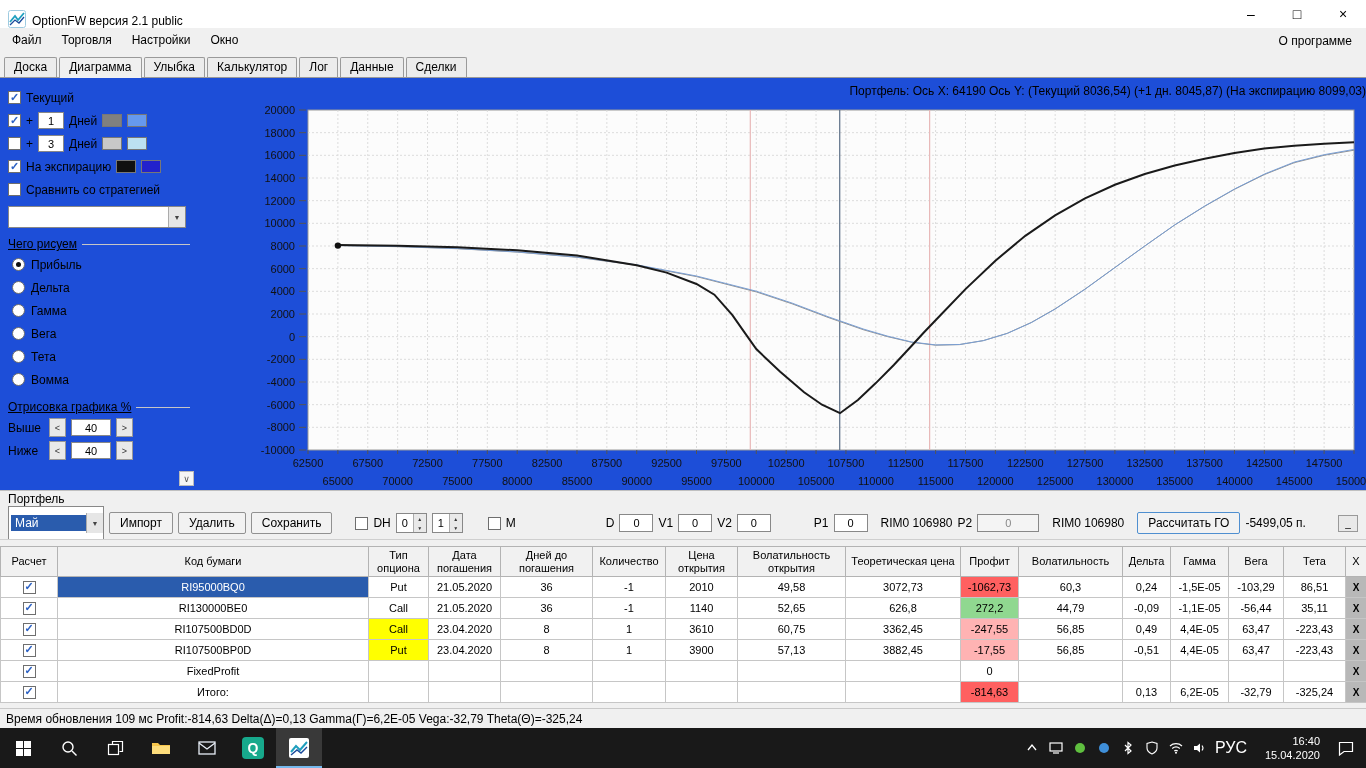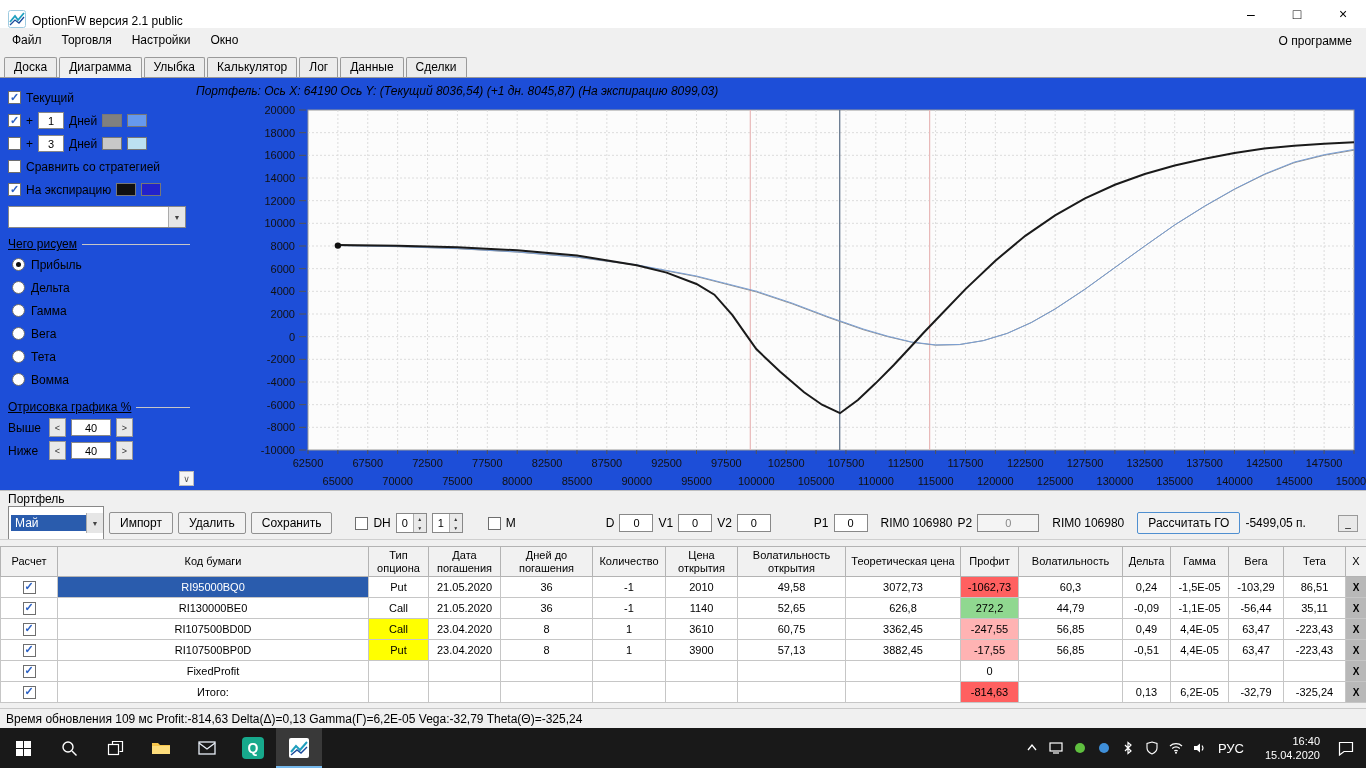--- a/index.html
+++ b/index.html
@@ -38,21 +38,21 @@
   .group-hdr::after { content:""; flex:1; border-top:1px solid #c6c6c6; margin-right:4px; }
   .radio-row { display:flex; align-items:center; height:23px; gap:6px; padding-left:4px; }
   .radio { width:13px; height:13px; flex:0 0 13px; border-radius:50%; border:1px solid #6e6e6e; background:#fff; position:relative; }
   .radio.on::after { content:""; position:absolute; left:3px; top:3px; width:5px; height:5px; border-radius:50%; background:#111; }
   .spin-label { width:36px; }
   .arrow-btn { width:17px; height:19px; border:1px solid #999; background:#e9e9e9; display:inline-flex; align-items:center; justify-content:center; font-size:9px; color:#333; }
   .val-input { width:40px; height:17px; border:1px solid #888; text-align:center; font-size:11px; padding:0; background:#fff; font-family:inherit; }
   .panel-scroll { position:absolute; right:2px; bottom:4px; width:15px; height:15px; border:1px solid #bbb; background:#f5f5f5; display:flex; align-items:center; justify-content:center; font-size:9px; color:#555; }
 
   .chart-area { flex:1; display:flex; flex-direction:column; padding-top:6px; }
-  .chart-title { flex:0 0 20px; height:20px; text-align:left;font-style:italic; }
+  .chart-title { flex:0 0 20px; height:20px; text-align:right; }
   svg.chart { display:block; }
   svg.chart text { font-family:"Liberation Sans",sans-serif; font-size:11px; }
 
   
   .portfolio-label { flex:0 0 17px; height:17px; line-height:17px; padding-left:8px; border-top:1px solid #c0c0c0; }
   .ptoolbar { flex:0 0 32px; height:32px; display:flex; align-items:center; padding:0 8px; gap:5px; }
   .combo2 { width:96px; height:34px; border:1px solid #888; background:#fff; display:flex; align-items:center; }
   .combo2 .sel-text { background:#2a5cad; color:#fff; padding:1px 4px; margin-left:2px; flex:1; }
   .btn { height:22px; padding:0 10px; border:1px solid #919191; background:#f2f2f2; font-size:12px; font-family:inherit; display:inline-flex; align-items:center; border-radius:2px; }
   .btn.primary { border-color:#4f8fd0; }
@@ -77,21 +77,21 @@
 
   .statusbar { flex:0 0 20px; height:20px; background:#f0f0f0; border-top:1px solid #c8c8c8; display:flex; align-items:center; padding-left:6px; }
 
   
   .taskbar { flex:0 0 40px; height:40px; background:#191919; color:#fff; display:flex; align-items:stretch; }
   .tb-btn { width:46px; display:flex; align-items:center; justify-content:center; }
   .tb-btn.active { background:rgba(255,255,255,.14); box-shadow:inset 0 -2px 0 #76b9ed; }
   .quik-icon { width:22px; height:22px; border-radius:4px; background:#17a98c; color:#fff; font-weight:bold; font-size:14px; display:flex; align-items:center; justify-content:center; }
   .tray { margin-left:auto; display:flex; align-items:stretch; }
   .tray-btn { width:24px; display:flex; align-items:center; justify-content:center; }
-  .tray-lang { width:38px; display:flex; align-items:center; justify-content:center; font-size:13px; }
+  .tray-lang { width:38px; display:flex; align-items:center; justify-content:center; font-size:16px; }
   .tray-clock { width:76px; display:flex; flex-direction:column; align-items:flex-end; justify-content:center; font-size:11px; line-height:1.3; padding-right:6px; }
   .tray-action { width:40px; display:flex; align-items:center; justify-content:center; }
 </style>
 </head>
 <body>
 
 <div class="titlebar">
   <svg class="app-icon" viewBox="0 0 18 18">
     <rect x="0.5" y="0.5" width="17" height="17" rx="2" fill="#fff" stroke="#9ecbe0"></rect>
     <polyline points="2,12 7,6 10,10 16,3" stroke="#1f9fbe" stroke-width="1.8" fill="none"></polyline>
@@ -140,28 +140,28 @@
     </div>
     <div class="prow">
       <span class="cb"></span>
       <span>+</span>
       <input class="mini-input" value="3" style="">
       <span>Дней</span>
       <span class="swatch" style="background: rgb(200, 200, 200);"></span>
       <span class="swatch" style="background: rgb(188, 224, 242);"></span>
     </div>
     <div class="prow">
-      <span class="cb"></span>
-      <span>Сравнить со стратегией</span>
-    </div>
-    <div class="prow">
       <span class="cb on"></span>
       <span>На экспирацию</span>
       <span class="swatch" style="background: rgb(16, 16, 16);"></span>
       <span class="swatch" style="background: rgb(34, 34, 204);"></span>
+    </div>
+    <div class="prow">
+      <span class="cb"></span>
+      <span>Сравнить со стратегией</span>
     </div>
     <div class="combo">
       <span class="combo-text"></span>
       <span class="combo-btn">▼</span>
     </div>
 
     <div class="group-hdr">
       <span>Чего рисуем</span>
     </div>
     <div class="radio-row">

